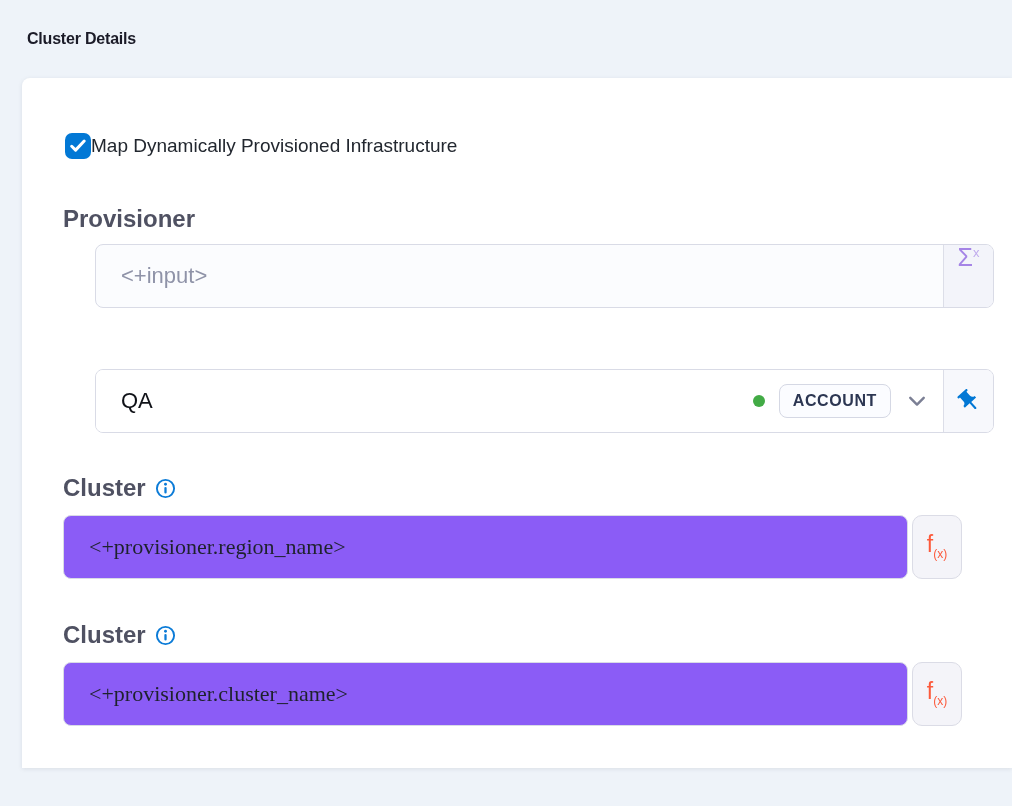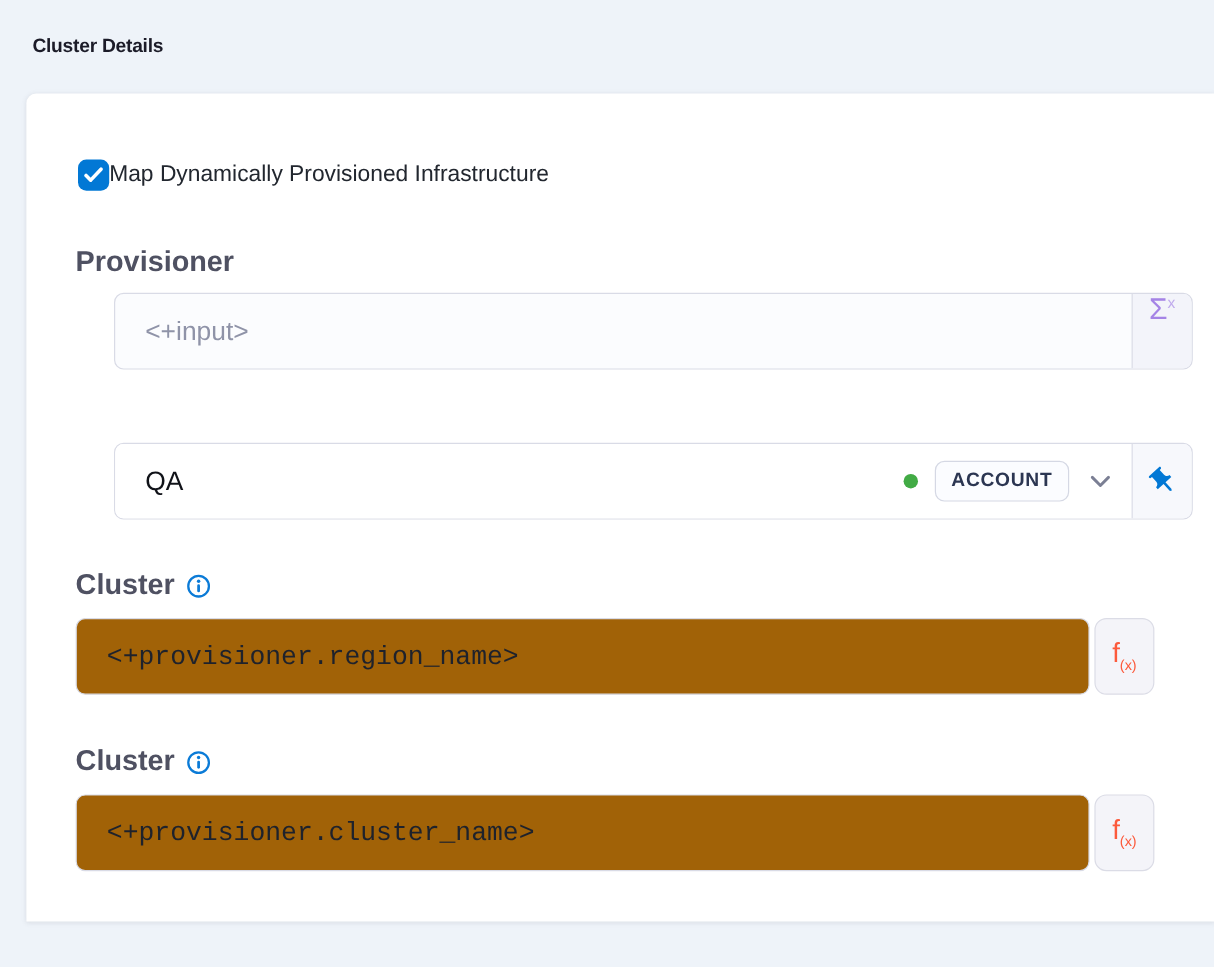--- a/index.html
+++ b/index.html
@@ -157,23 +157,23 @@
   .expr-row {
     display: flex;
     gap: 4px;
     align-items: stretch;
   }
   .expr-input {
     width: 845px;
     height: 64px;
     border: 1px solid #d9dbe6;
     border-radius: 8px;
-    background: #a16207;
+    background: #8b5cf6;
     padding: 0 18px 0 25px;
-    font-family: Liberation Mono, monospace;
+    font-family: Liberation Serif, serif;
     font-size: 22px;
     color: #1e222c;
     outline: none;
   }
   .fx-button {
     width: 50px;
     height: 64px;
     border: 1px solid #dbdce6;
     border-radius: 10px;
     background: #f4f4f9;

